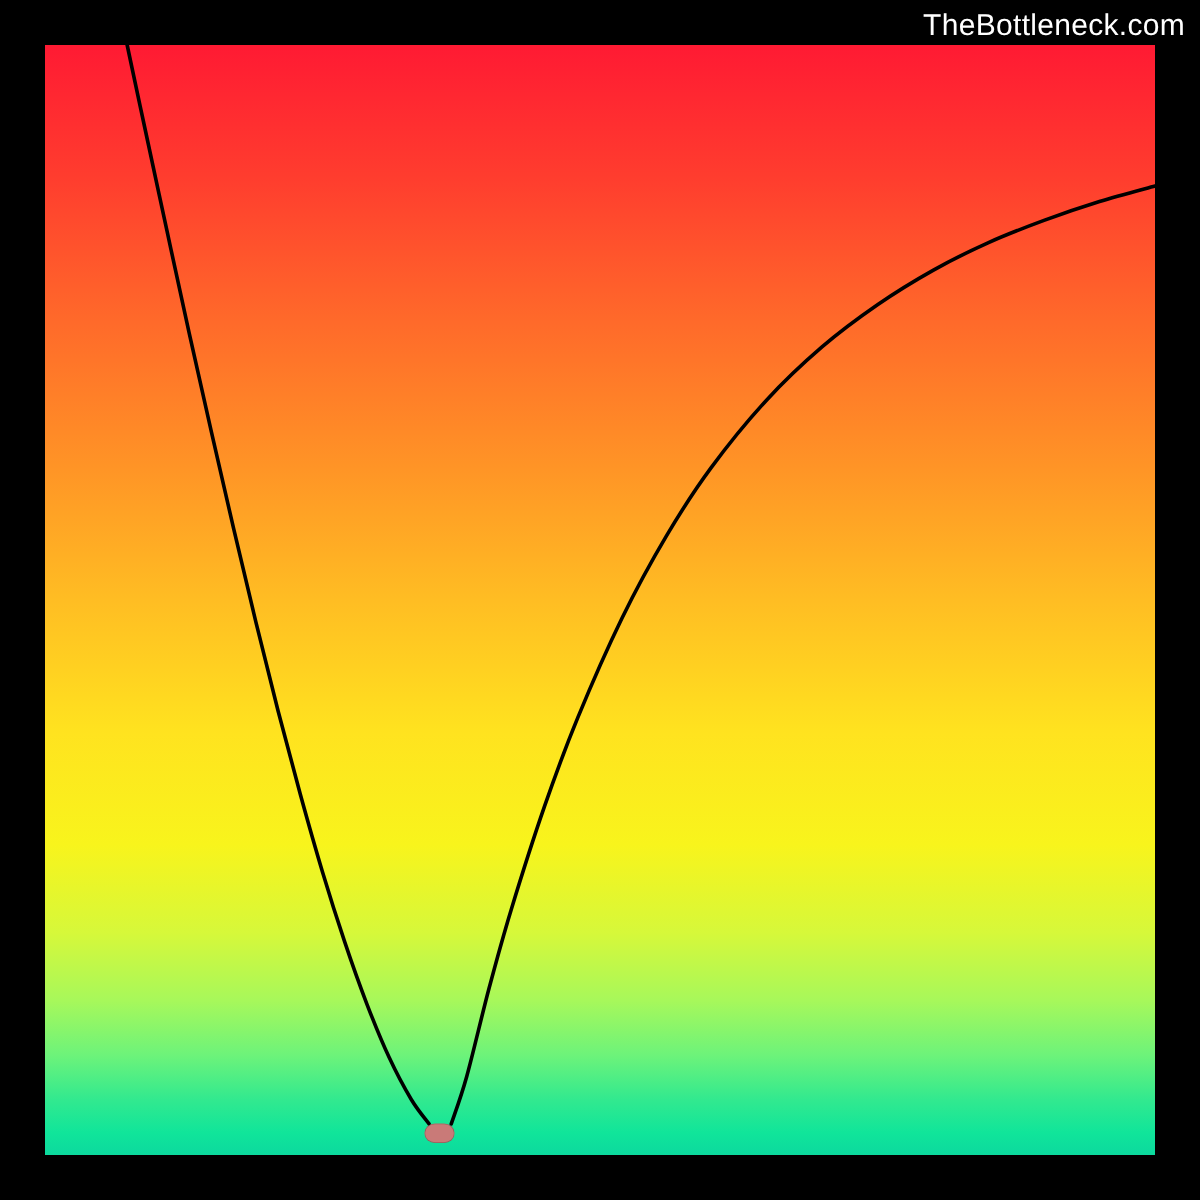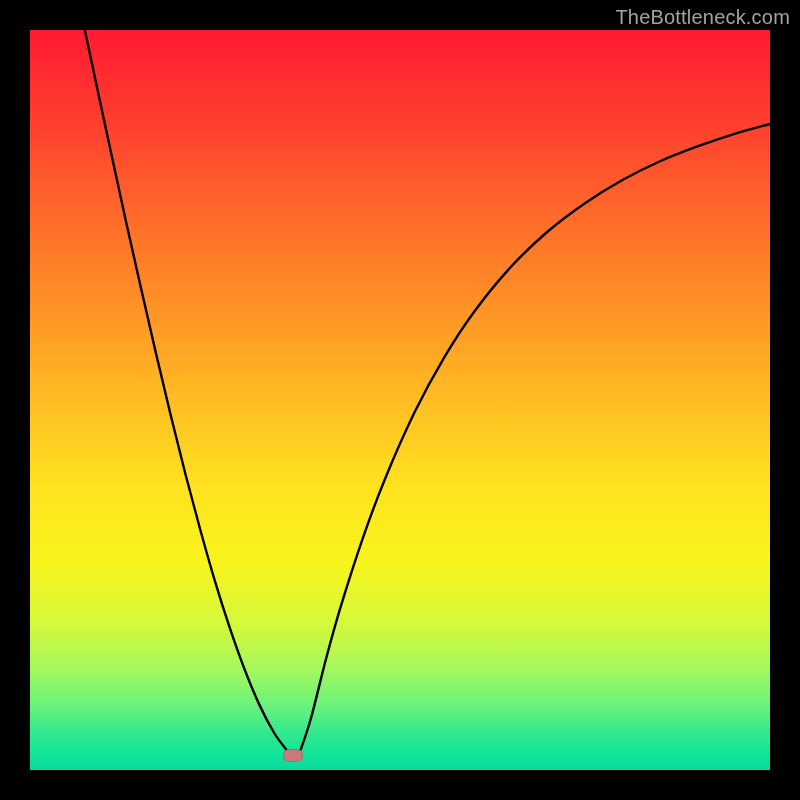--- a/index.html
+++ b/index.html
@@ -37,21 +37,21 @@
       #6df37a 91%,
       #32e98f 95%,
       #10e59a 98%,
       #0cd99e 100%
     );
   }
   .watermark {
     position: absolute;
     top: 6px;
     right: 10px;
-    color: #a3a3a3;
+    color: #ffffff;
     font-size: 20px;
     letter-spacing: 0.2px;
     font-weight: 400;
   }
   svg.curve {
     position: absolute;
     left: 0;
     top: 0;
     width: 740px;
     height: 740px;

